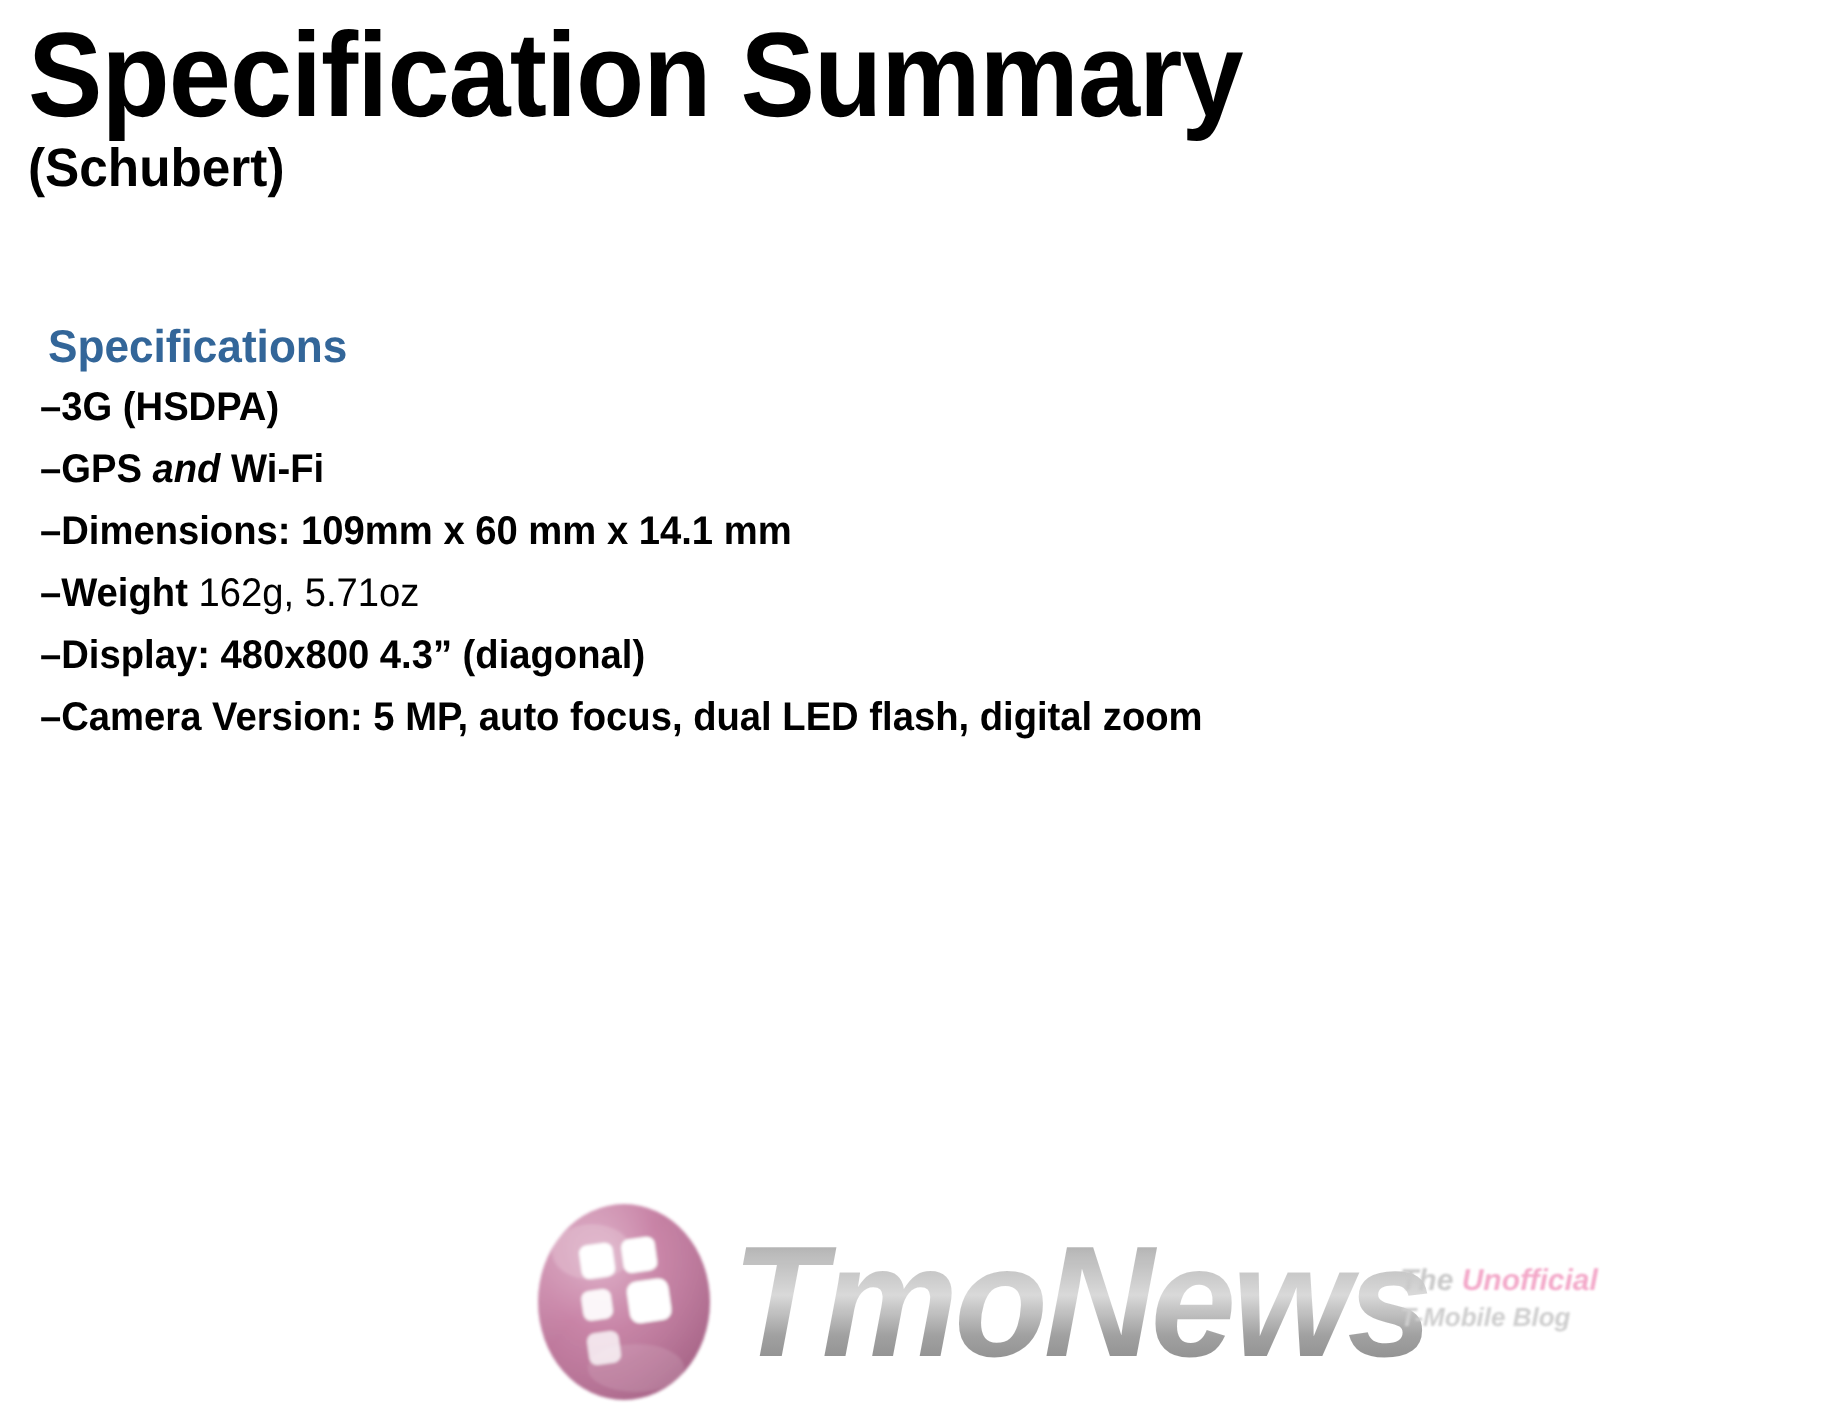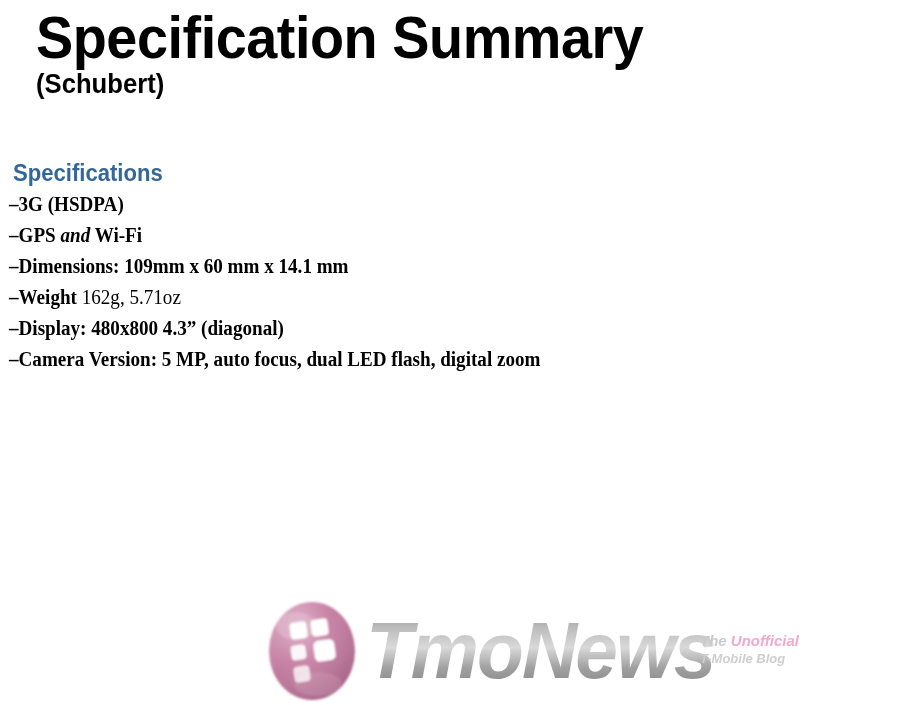--- a/index.html
+++ b/index.html
@@ -20,21 +20,21 @@
 
   .slide {
     position: absolute;
     inset: 0;
     background: #ffffff;
   }
 
   
   .title-block {
     position: absolute;
-    left: 36px;
+    left: 14px;
     top: 6px;
     width: 860px;
   }
   .slide-title {
     font-size: 60px;
     font-weight: bold;
     line-height: 64px;
     letter-spacing: -0.5px;
     color: #000000;
     white-space: nowrap;
@@ -47,21 +47,21 @@
     line-height: 32px;
     margin-top: -2px;
     color: #000000;
     transform: scaleX(0.95);
     transform-origin: left top;
   }
 
   
   .body-area {
     position: absolute;
-    left: 9px;
+    left: 20px;
     top: 158px;
     width: 880px;
   }
   .section {
     margin-bottom: 26px;
   }
   .section:last-child { margin-bottom: 0; }
 
   .section-heading {
     font-size: 23px;
@@ -70,21 +70,20 @@
     color: #336699;
     margin-left: 4px;
     transform: scaleX(0.96);
     transform-origin: left center;
   }
 
   .bullet-list {
     list-style: none;
     margin: 0;
     padding: 0;
-    font-family: Liberation Serif, serif;
   }
   .bullet-item {
     font-size: 20px;
     font-weight: bold;
     line-height: 31px;
     color: #000000;
     white-space: nowrap;
     transform: scaleX(0.955);
     transform-origin: left center;
   }

